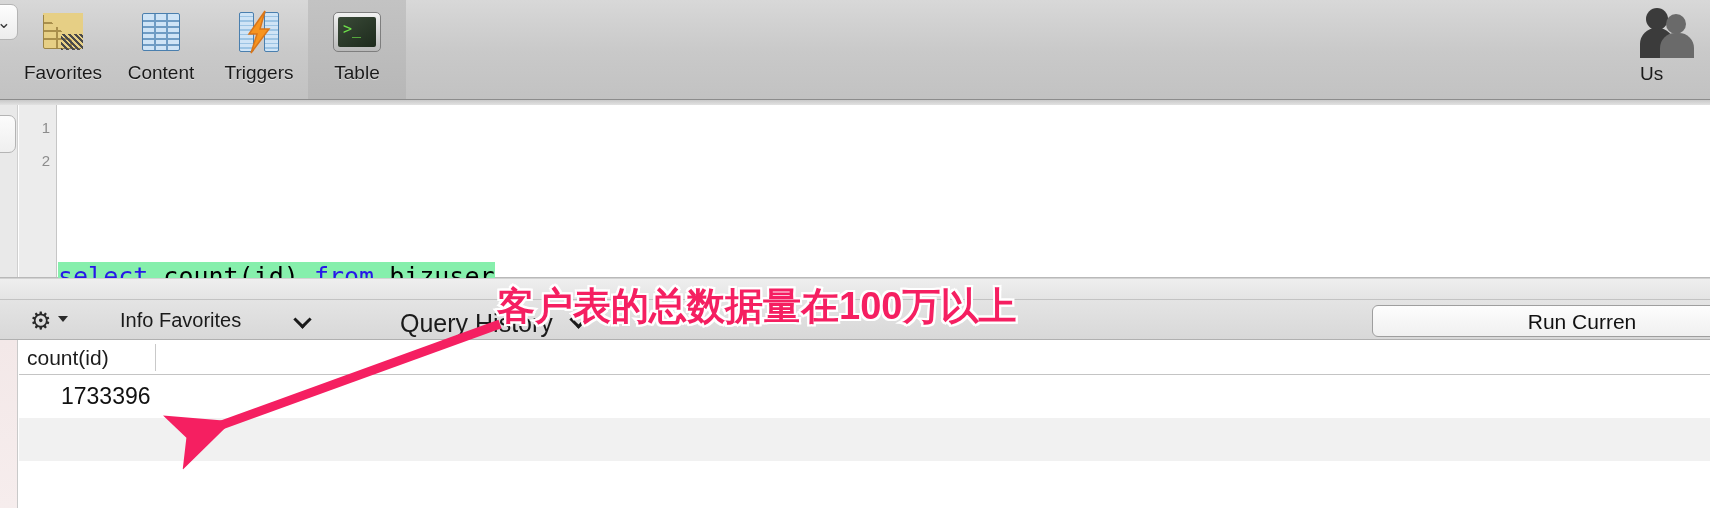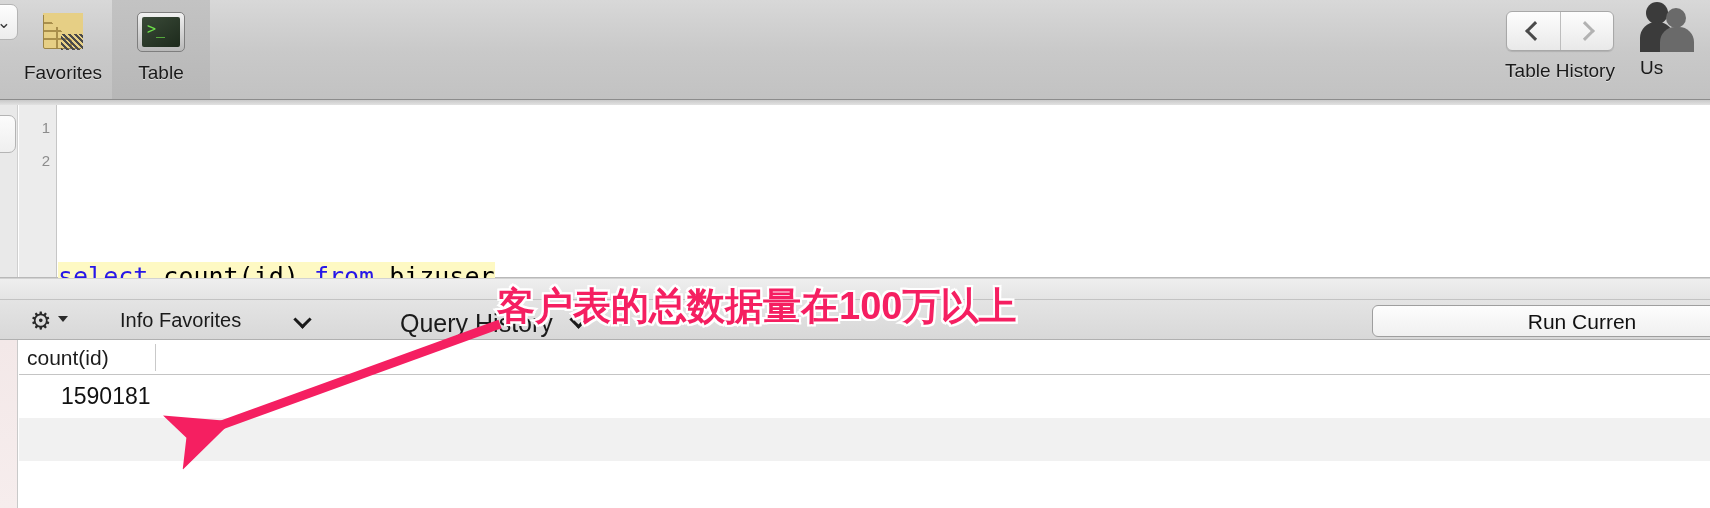--- a/index.html
+++ b/index.html
@@ -92,21 +92,21 @@
   }
   .seg > div { flex:1; display:flex; align-items:center; justify-content:center; }
   .seg .divider { flex:0 0 1px; background:#bdbdbd; }
   .chev { width:14px; height:14px; border-left:3px solid #4a4a4a; border-bottom:3px solid #4a4a4a; }
   .chev.left { transform: rotate(45deg); margin-left:4px; }
   .chev.right { transform: rotate(-135deg); margin-right:4px; border-color:#b2b2b2; }
   .hist-label { margin-top: 9px; font-size: 19px; color:#1a1a1a; white-space:nowrap;
     text-shadow: 0 1px 0 rgba(255,255,255,.55); }
 
   .users-item {
-    width: 70px; height: 99px; overflow: hidden;
+    width: 70px; height: 99px; padding-top: 6px; overflow: hidden;
     display:flex; flex-direction:column; align-items:flex-start;
   }
   .users-icon { position:relative; width:60px; height:50px; }
   .users-icon .head1 { position:absolute; left:6px; top:2px; width:22px; height:22px; border-radius:50%; background:#3b3b3b; }
   .users-icon .body1 { position:absolute; left:0px; top:22px; width:34px; height:30px; border-radius:16px 16px 0 0; background:#3b3b3b; }
   .users-icon .head2 { position:absolute; left:26px; top:8px; width:20px; height:20px; border-radius:50%; background:#6a6a6a; }
   .users-icon .body2 { position:absolute; left:20px; top:27px; width:34px; height:25px; border-radius:15px 15px 0 0; background:#6a6a6a; }
   .users-label { margin-top:7px; font-size:19px; color:#1a1a1a; white-space:nowrap; }
 
   
@@ -125,21 +125,21 @@
     font-family:"Liberation Sans", sans-serif; font-size:15px; color:#8c8c8c;
     text-align:right; padding-top:6px;
   }
   .gutter div { height:33px; line-height:33px; padding-right:6px; }
   .code {
     position:absolute; left:58px; top:5px; right:0; bottom:0;
     font-family:"DejaVu Sans Mono", monospace; font-size:25px;
     padding-top:6px; white-space:pre; color:#111;
   }
   .code .line { height:33px; line-height:33px; }
-  .code .sel { background:#fef9c3; }
+  .code .sel { background:#86efac; }
   .kw { color:#2717e8; }
   .plain { color:#000; }
 
   
   .querybar {
     position:absolute; left:0; top:278px; width:1710px; height:22px;
     background: linear-gradient(to bottom,#eeeeee,#e4e4e4);
     border-bottom:1px solid #c3c3c3; border-top:1px solid #d2d2d2;
   }
   .actionbar {
@@ -221,49 +221,63 @@
             </div>
           </div>
           <div style="position:absolute;left:4px;top:5px;width:40px;height:36px;
             background:linear-gradient(to top right, transparent 48%, #e6cf85 48%);"></div>
           <div style="position:absolute;left:22px;top:26px;width:22px;height:16px;
             background:repeating-linear-gradient(45deg,#4a4a4a 0 2px,transparent 2px 4px);"></div>
         </div>
         <div class="tlabel">Favorites</div>
       </div>
 
-
-
+      <div class="tabitem">
+        <div class="ticon">
+          <div class="ic-content" style="position:absolute;left:5px;top:5px;width:38px;height:38px;">
+            <div class="ic-tbl-lines">
+              <i style="top:6px"></i>
+                <i style="top:12px"></i>
+                <i style="top:18px"></i>
+              <i style="top:24px"></i>
+                <i style="top:30px"></i>
+              <b style="left:11px"></b>
+                <b style="left:23px"></b>
+            </div>
+          </div>
+        </div>
+        <div class="tlabel">Content</div>
+      </div>
+
+
+      <div class="tabitem">
+        <div class="ticon">
+          <div class="colbar" style="left:4px;"></div>
+          <div class="colbar" style="left:29px;"></div>
+          <svg width="48" height="48" style="position:absolute;left:0;top:0;">
+            <polygon points="30,3 14,26 22,26 16,45 34,21 25,21" fill="#f7941e" stroke="#d9761a" stroke-width="1.5"></polygon>
+          </svg>
+        </div>
+        <div class="tlabel">Triggers</div>
+      </div>
 
 
       <div class="tabitem selected">
         <div class="ticon">
           <div class="ic-query-outer">
             <div class="ic-query-screen">
                 <span class="prompt">&gt;_</span>
               </div>
           </div>
         </div>
         <div class="tlabel">Table</div>
       </div>
     </div>
 
     <div class="tb-right">
-      <div class="hist-item">
-        <div class="seg">
-          <div>
-            <span class="chev left"></span>
-          </div>
-          <div class="divider"></div>
-          <div>
-            <span class="chev right"></span>
-          </div>
-        </div>
-        <div class="hist-label">Table History</div>
-      </div>
 
       <div class="users-item">
         <div class="users-icon">
           <div class="head1"></div>
             <div class="body1"></div>
           <div class="head2"></div>
             <div class="body2"></div>
         </div>
         <div class="users-label">Us</div>
       </div>
@@ -305,21 +319,21 @@
   <div class="results">
     <div class="res-rail"></div>
 
     <div class="thead">
       <div class="th" style="left:0px;width:136px;">count(id)</div>
       <div class="th-div" style="left:136px;"></div>
       <div class="th" style="left:137px;width:400px;"></div>
     </div>
 
     <div class="trow odd" style="top:35px;">
-      <div class="tcell num" style="left:42px;width:200px;">1590181</div>
+      <div class="tcell num" style="left:42px;width:200px;">1733396</div>
     </div>
     <div class="trow even" style="top:78px;"></div>
     <div class="trow odd" style="top:121px;height:47px;"></div>
   </div>
 
   <svg class="anno-svg">
     <defs>
       <marker id="ah" markerWidth="7" markerHeight="7" refX="3.2" refY="3.5" orient="auto">
         <polygon points="0,3.5 7,0.3 5.4,3.5 7,6.7" fill="#f51f61"></polygon>
       </marker>

